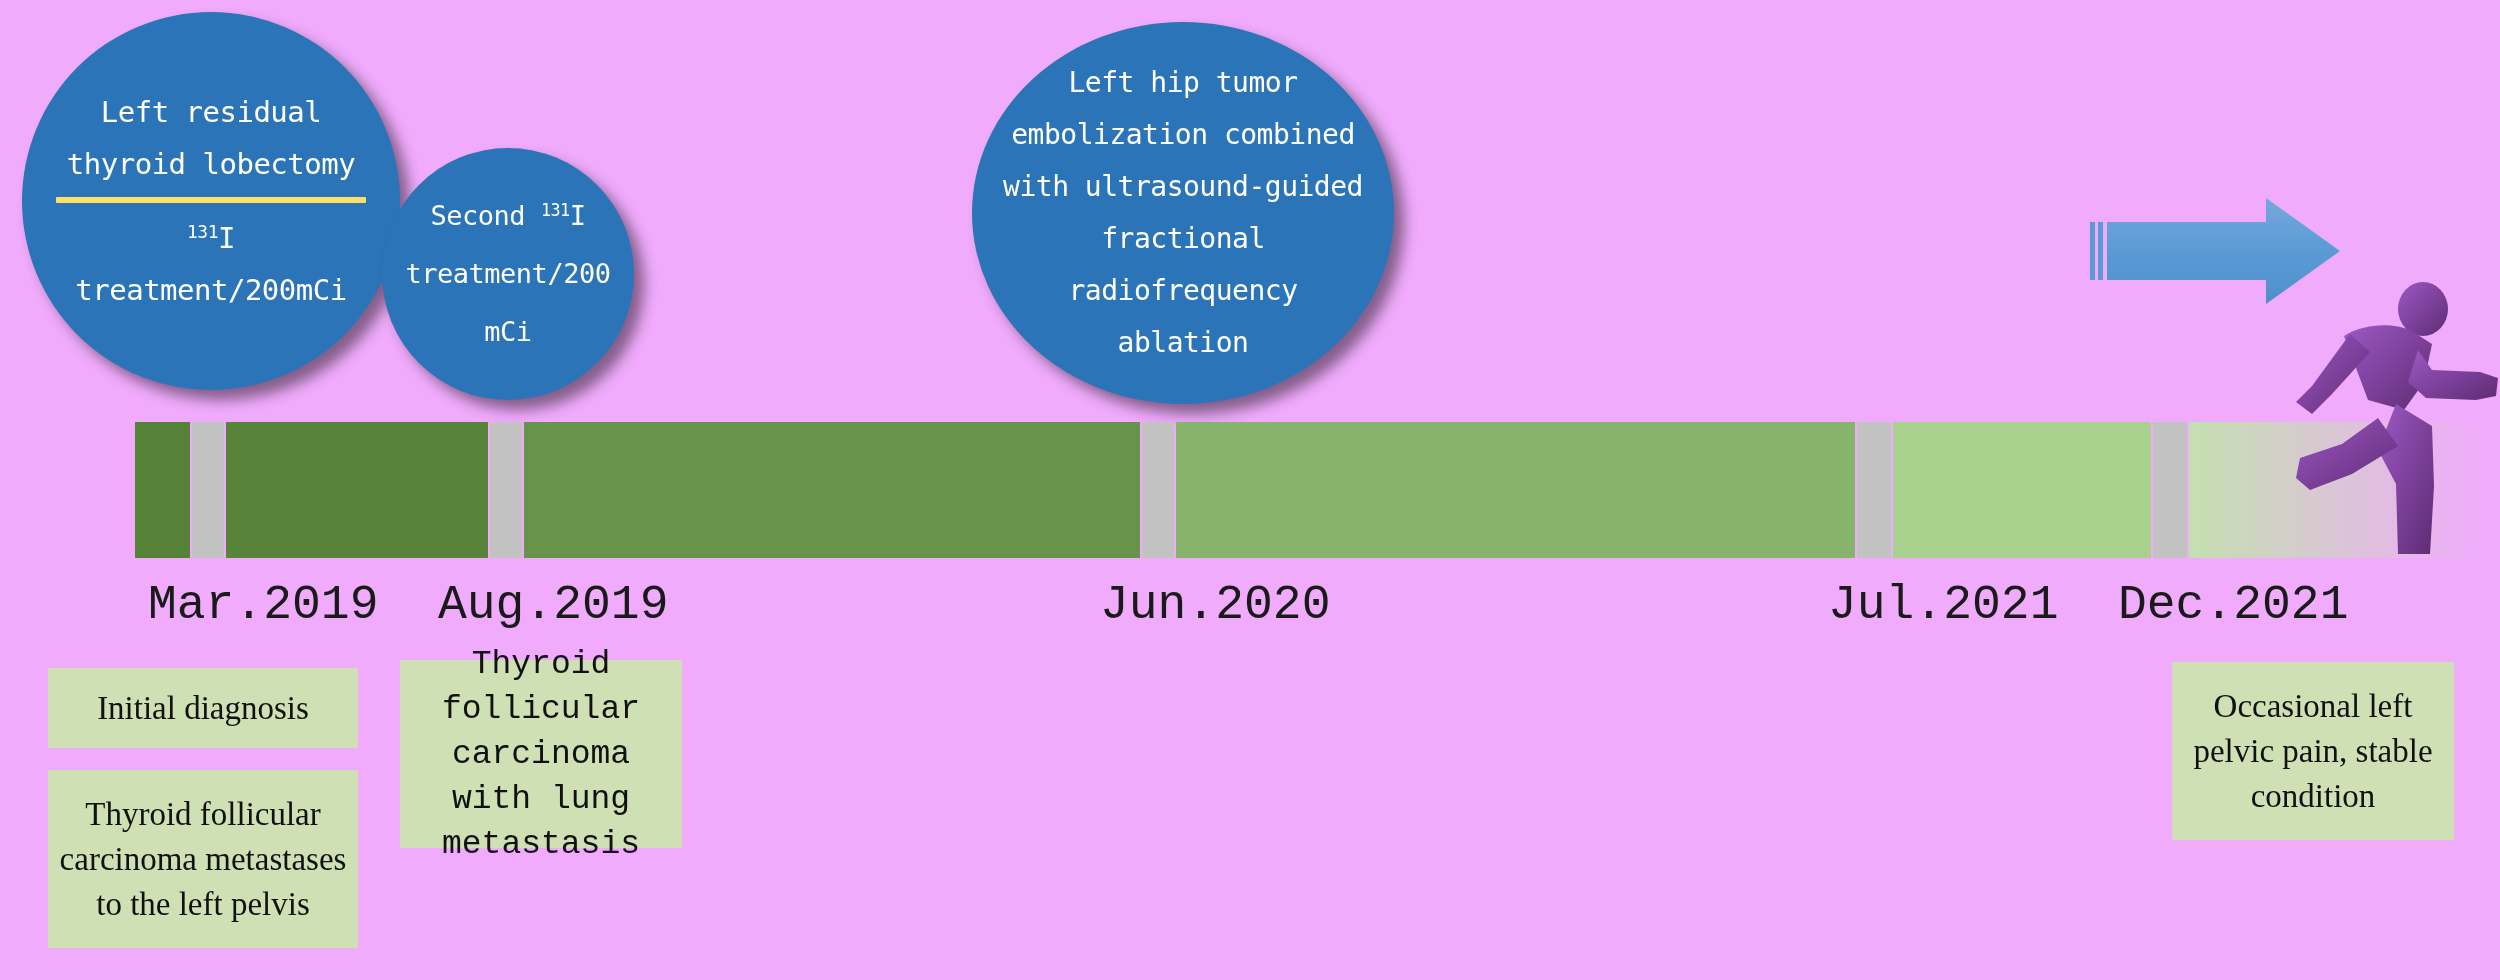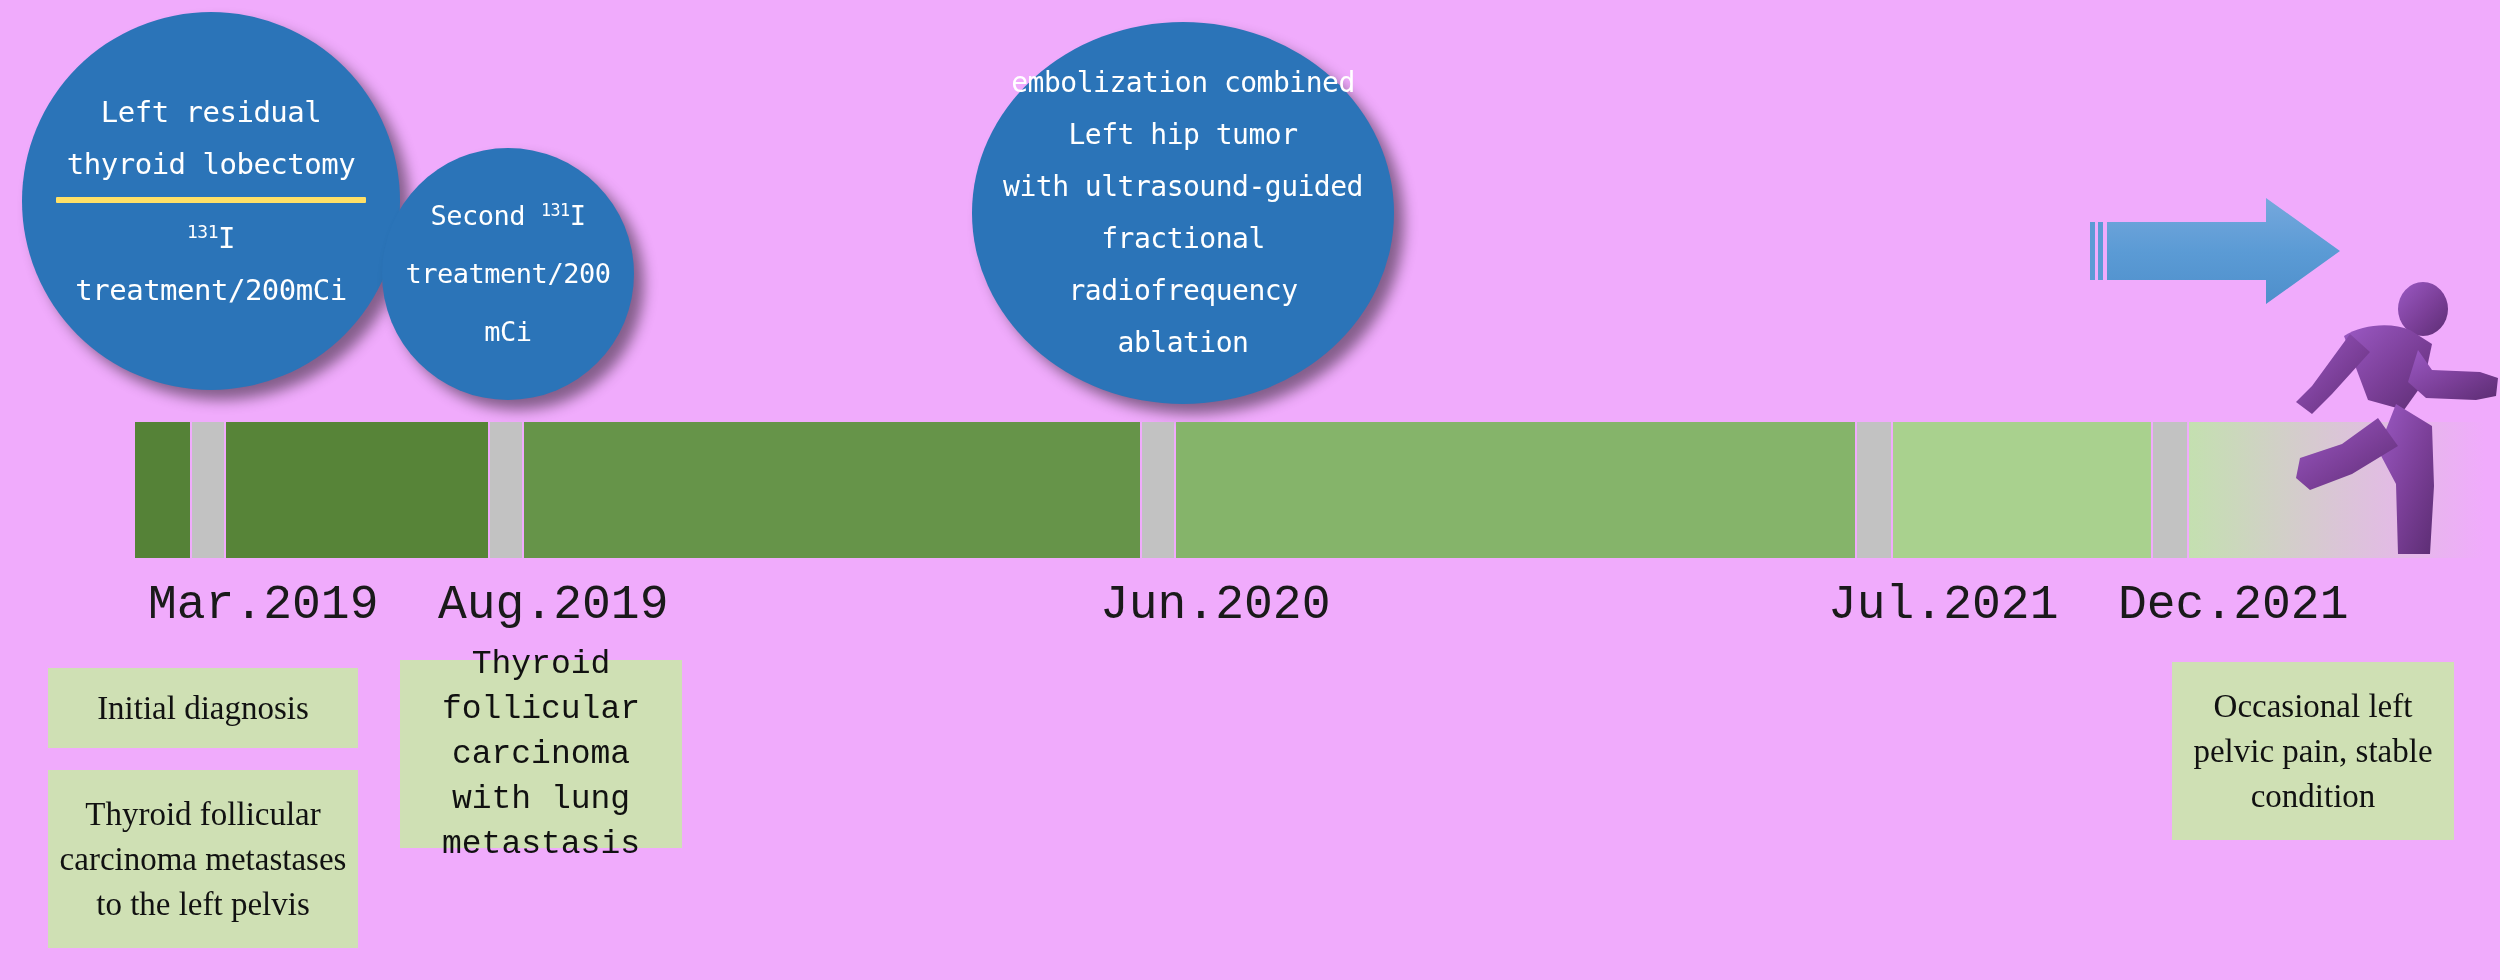--- a/index.html
+++ b/index.html
@@ -153,22 +153,22 @@
     <span class="line">treatment/200mCi</span>
   </div>
 
   <div class="bubble" id="bubble-2">
     <span class="line"><span>Second </span><sup class="iso">131</sup><span>I</span></span>
     <span class="line">treatment/200</span>
     <span class="line">mCi</span>
   </div>
 
   <div class="bubble" id="bubble-3">
+    <span class="line">Left hip tumor</span>
     <span class="line">embolization combined</span>
-    <span class="line">Left hip tumor</span>
     <span class="line">with ultrasound-guided</span>
     <span class="line">fractional</span>
     <span class="line">radiofrequency</span>
     <span class="line">ablation</span>
   </div>
 
 
   <div id="timeline-bar">
       <div class="seg green" style="left: 0px; width: 55px; background: rgb(85, 130, 55);"></div>
       <div class="seg gray" style="left: 57px; width: 32px;"></div>

